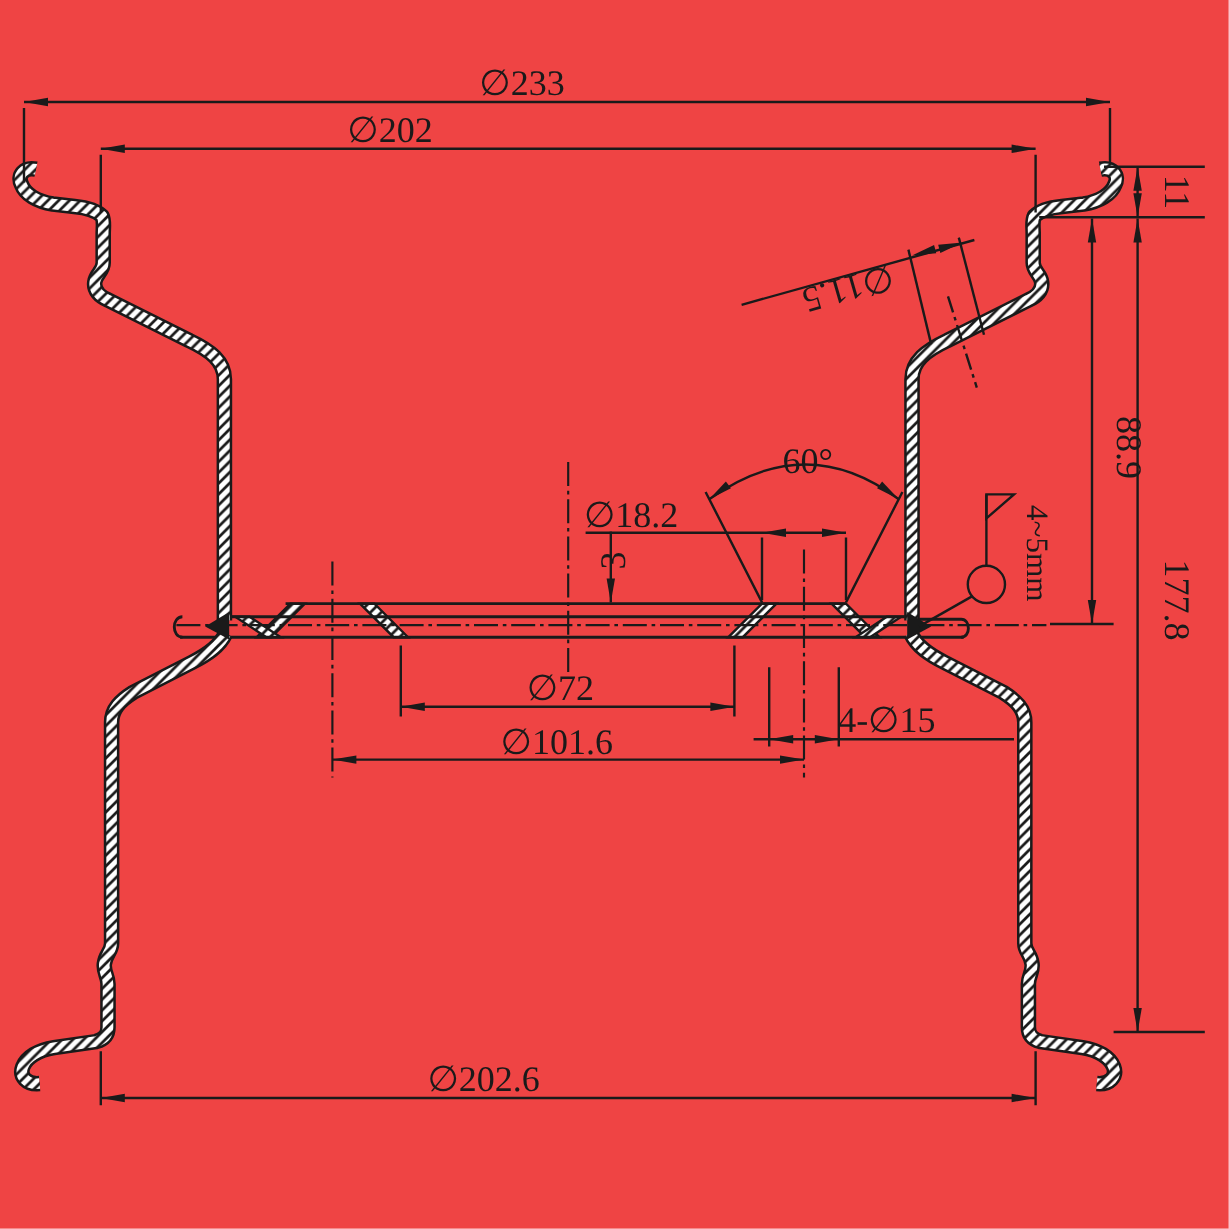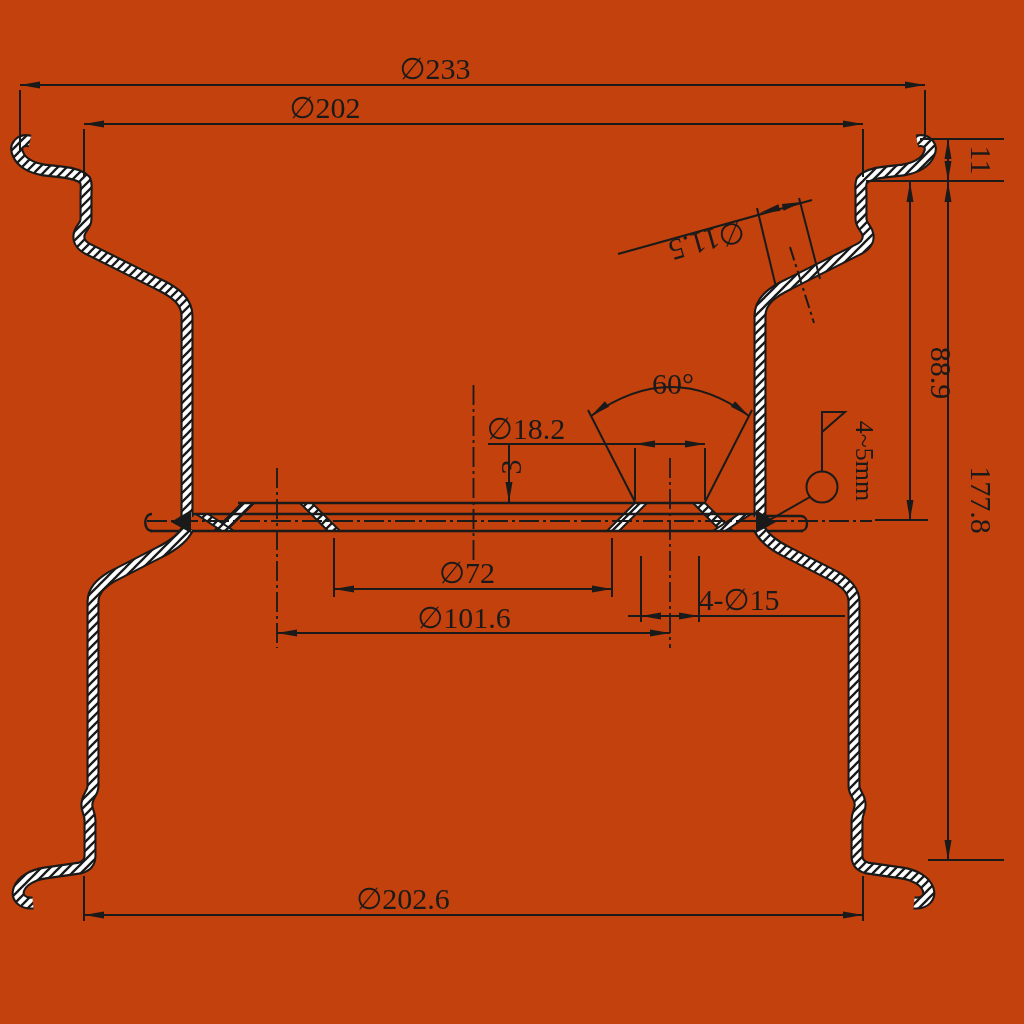--- a/index.html
+++ b/index.html
@@ -1,16 +1,16 @@
 <!DOCTYPE html>
 <html><head>
 <meta charset="utf-8">
 <style>
   html,body{margin:0;padding:0;background:#ffffff;}
-  .stage{width:1024px;height:1024px;position:relative;background:#c2410c;overflow:hidden;}
+  .stage{width:1024px;height:1024px;position:relative;background:#ef4444;overflow:hidden;}
   svg text{font-family:"Liberation Serif","DejaVu Serif",serif;fill:#1a1a1a;}
   .dimtxt{font-size:30px;}
   .dimtxt-sm{font-size:26px;}
 </style>
 </head>
 <body>
 
 <div class="stage">
 <svg width="1024" height="1024" viewBox="0 0 1024 1024">
   <defs>

